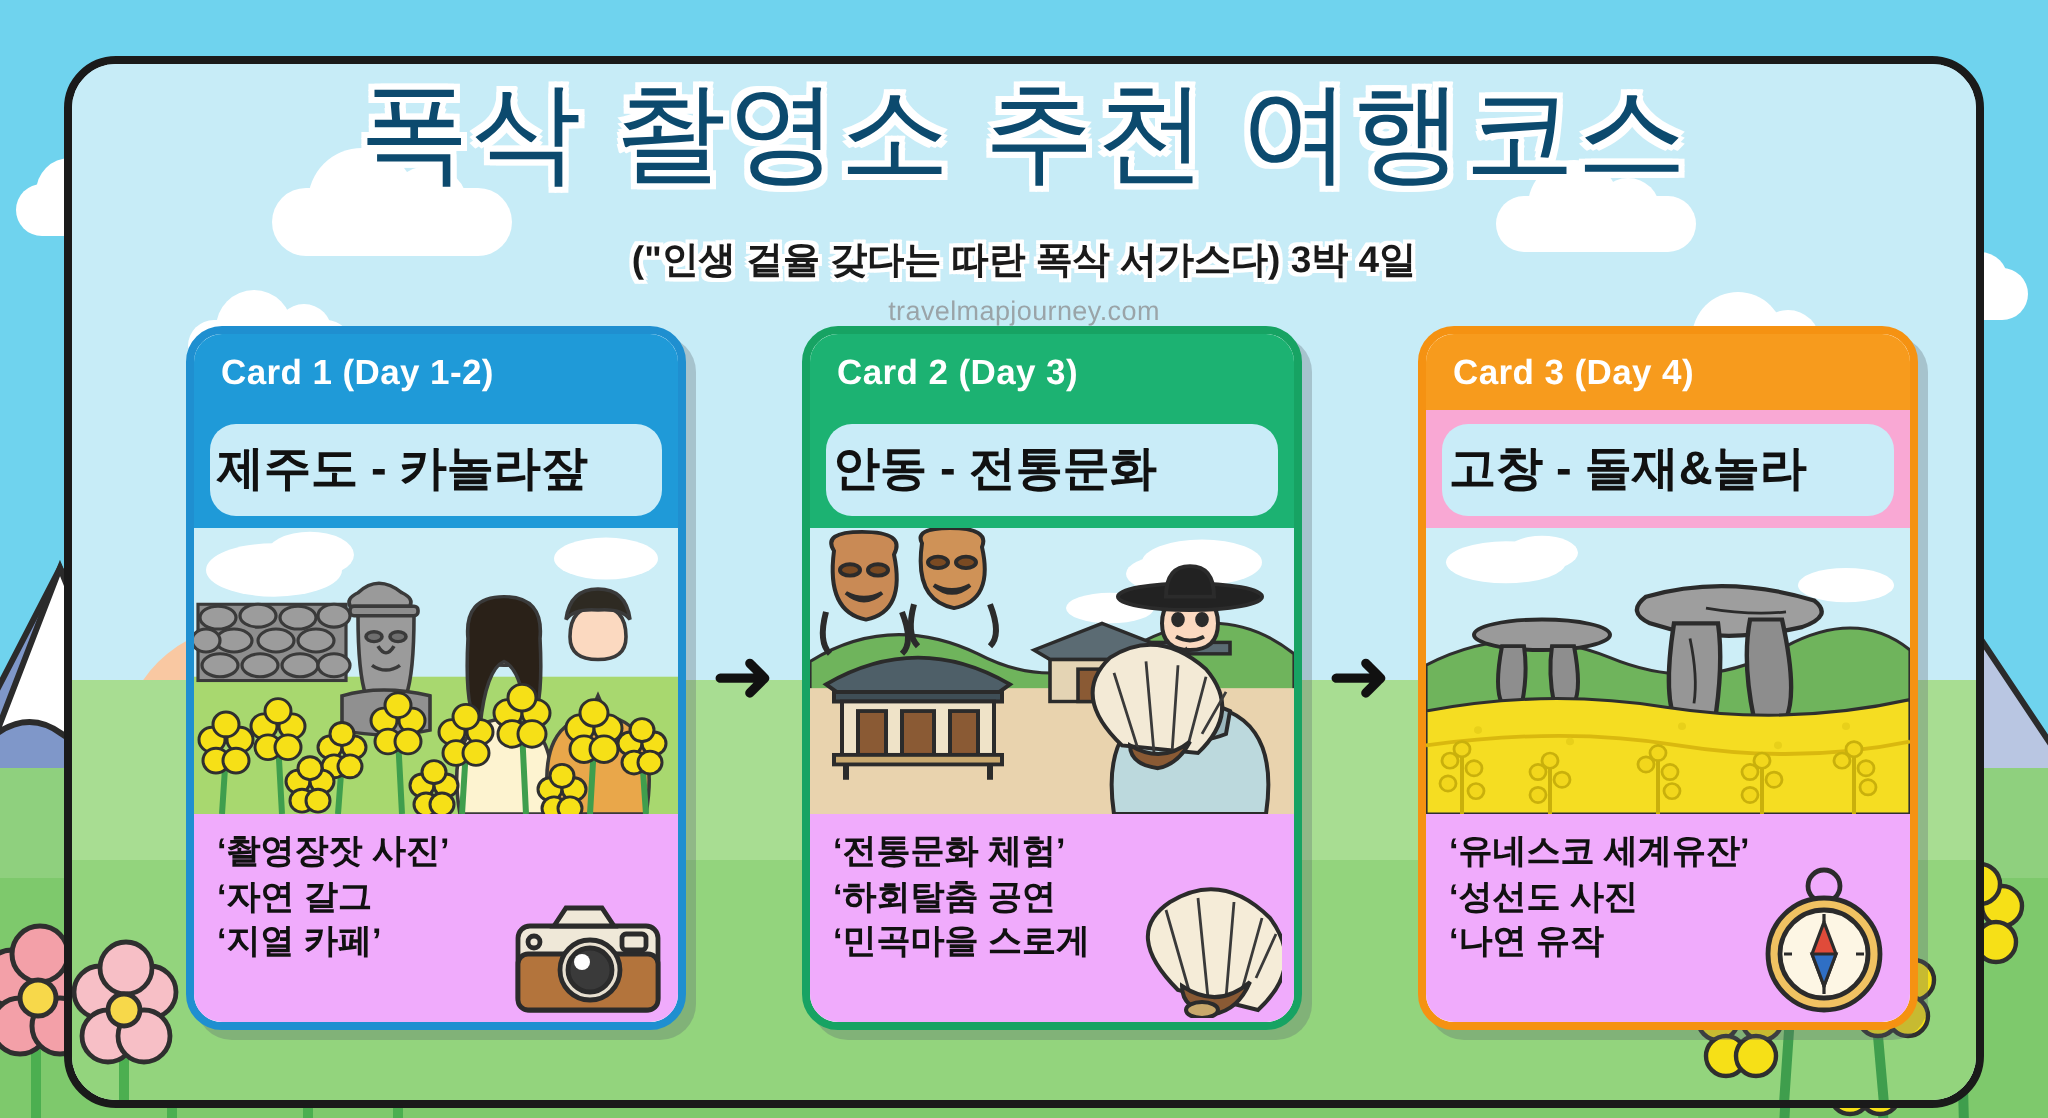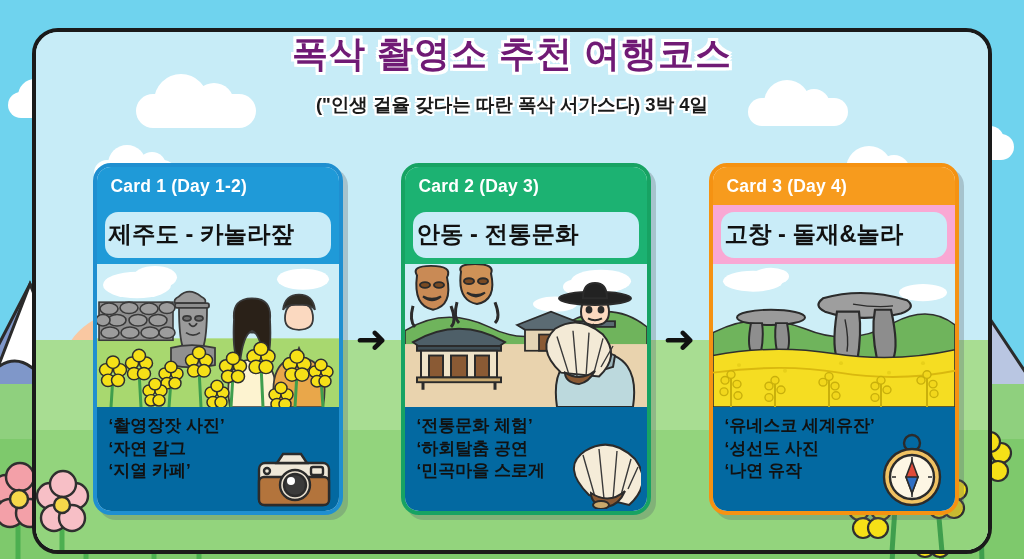--- a/index.html
+++ b/index.html
@@ -57,21 +57,21 @@
     background: #93d47d;
   }
   .cloud { position: absolute; background: #ffffff; border-radius: 999px; }
   .cloud::before, .cloud::after {
     content:""; position:absolute; background:#fff; border-radius:50%;
   }
 
   
   .header { position: absolute; left: 0; right: 0; top: 30px; text-align: center; z-index: 30; }
   .title {
-    font-size: 36px; font-weight: 700; color: #701a75; letter-spacing: 1px;
+    font-size: 55px; font-weight: 400; color: #0c4a6e; letter-spacing: 1px;
     text-shadow: -3px -3px 0 #fff, 3px -3px 0 #fff, -3px 3px 0 #fff, 3px 3px 0 #fff,
                   0 -3px 0 #fff, 0 3px 0 #fff, -3px 0 0 #fff, 3px 0 0 #fff;
   }
   .subtitle {
     margin-top: 13px; font-size: 18.5px; font-weight: 700; color: #1a1a1a;
     text-shadow: -2px -2px 0 #fff, 2px -2px 0 #fff, -2px 2px 0 #fff, 2px 2px 0 #fff,
                   0 -2px 0 #fff, 0 2px 0 #fff, -2px 0 0 #fff, 2px 0 0 #fff;
   }
   .watermark {
     margin-top: 6px; font-size: 13.5px; color: #9aa4a8; letter-spacing: .2px;
@@ -115,21 +115,21 @@
     background: #c9ecf8; border-radius: 13px;
     padding: 6px 4px 8px;
     font-size: 23.5px; font-weight: 800; color: #111; white-space: nowrap;
   }
 
   .card-illus { position: relative; flex: 1 1 auto; overflow: hidden; background: #cdeef7; }
   .card-illus svg { position:absolute; inset:0; width: 100%; height: 100%; display:block; }
 
   .card-foot {
     flex: 0 0 104px; position: relative;
-    background: #0369a1; padding: 8px 10px 6px 12px;
+    background: #f0abfc; padding: 8px 10px 6px 12px;
     display:flex; align-items:flex-start;
   }
   .bullets { position: relative; z-index: 2; }
   .bullet {
     font-size: 17px; font-weight: 700; color: #111; line-height: 1.33;
     white-space: nowrap;
   }
   .foot-icon { position: absolute; right: 6px; bottom: 2px; z-index: 1; }
 
   .arrow {
@@ -311,20 +311,21 @@
           <circle cx="31" cy="82" r="13"></circle>
         </g>
       <circle cx="30" cy="103" r="8" fill="#f7d84a"></circle>
     </g>
   </svg>
 </div>
 
 <div class="header">
   <div class="title">폭삭 촬영소 추천 여행코스</div>
   <div class="subtitle">("인생 겉율 갖다는 따란 폭삭 서가스다) 3박 4일</div>
+  <div class="watermark">travelmapjourney.com</div>
 </div>
 
 <div class="cards">
 
   <div class="card blue">
     <div class="card-head">Card 1 (Day 1-2)</div>
     <div class="card-title-wrap">
       <div class="card-title">제주도 - 카놀라잪</div>
     </div>
     <div class="card-illus">

